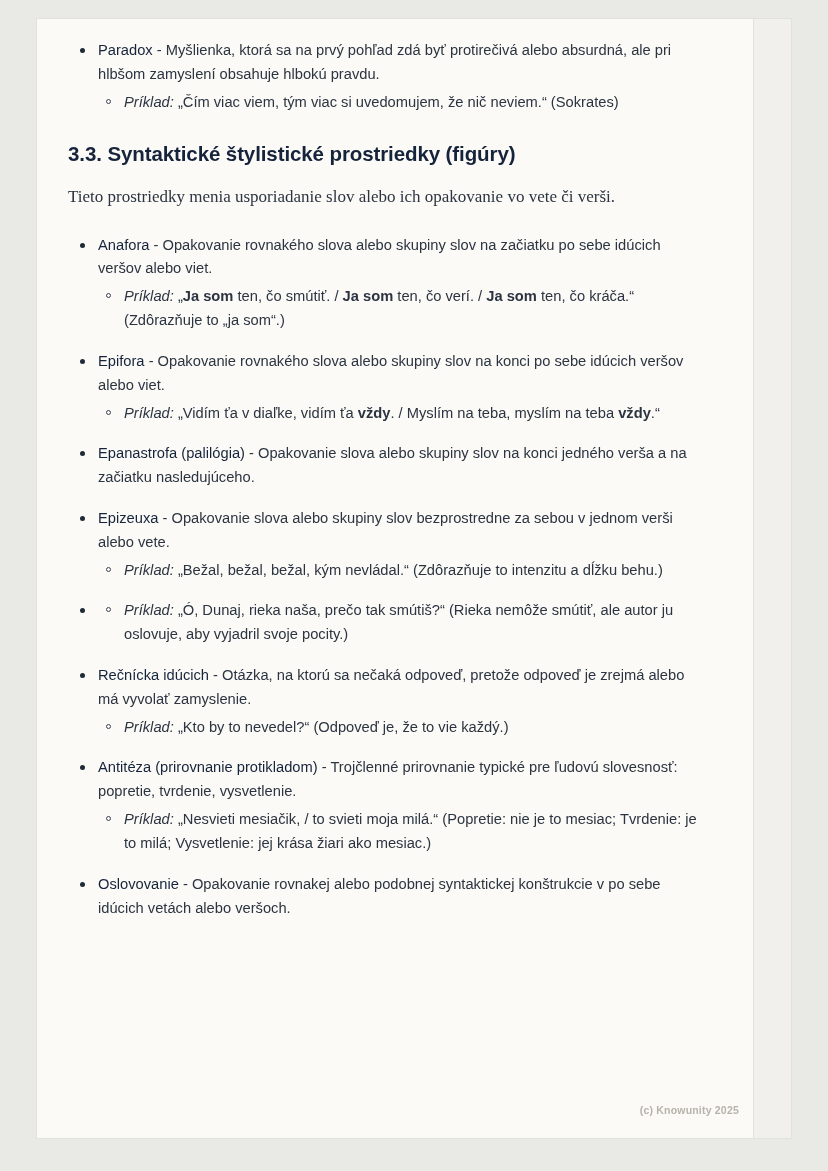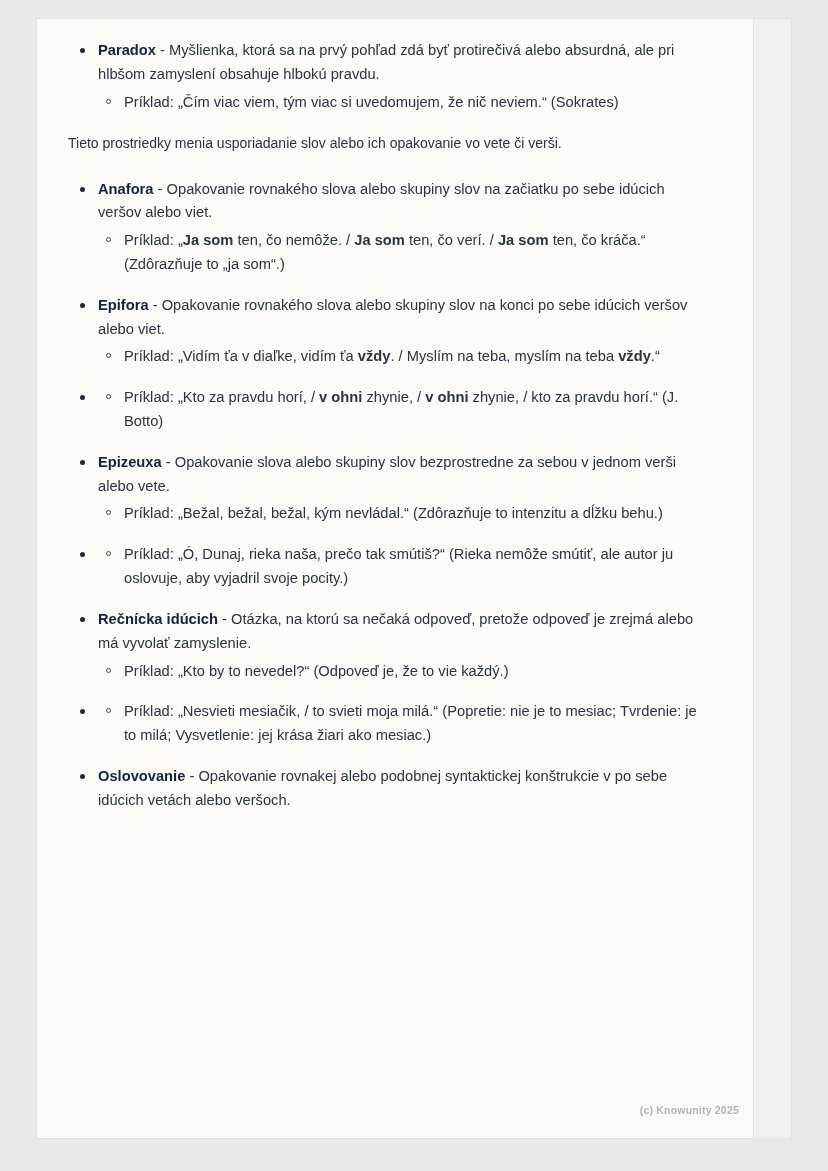--- a/index.html
+++ b/index.html
@@ -53,21 +53,21 @@
     content: "";
     position: absolute;
     left: 12px;
     top: 9px;
     width: 5px;
     height: 5px;
     border-radius: 50%;
     background: #1f2a37;
   }
   .term {
-    font-weight: bold;
+    font-weight: normal;
     color: #16243b;
   }
   .body-text {
     font-size: 14.7px;
     line-height: 1.62;
     color: #2b3440;
   }
   ul.level2 {
     list-style: none;
     margin: 4px 0 0 0;
@@ -83,36 +83,38 @@
     position: absolute;
     left: 8px;
     top: 8px;
     width: 5px;
     height: 5px;
     border-radius: 50%;
     border: 1.2px solid #3a4450;
     box-sizing: border-box;
   }
   .ex-label {
+    font-style: italic;
     color: #2b3440;
   }
   h2.section-heading {
     font-size: 20.5px;
     font-weight: bold;
     color: #16243b;
     margin: 28px 0 16px 0;
     letter-spacing: -0.1px;
   }
   p.intro {
-    font-size: 14px;
+    font-size: 17px;
     line-height: 1.72;
     color: #2b3440;
     text-align: justify;
     margin: 0 0 22px 0;
     padding-right: 8px;
+    font-family: Liberation Serif, serif;
   }
   .watermark {
     position: absolute;
     right: 52px;
     bottom: 22px;
     font-size: 10.5px;
     color: #b6b3ab;
     letter-spacing: 0.2px;
     font-weight: bold;
   }
@@ -132,46 +134,43 @@
         <ul class="level2">
           <li>
             <div class="body-text">
               <span class="ex-label">Príklad:</span><span> „Čím viac viem, tým viac si uvedomujem, že nič neviem.“ (Sokrates)</span>
             </div>
           </li>
         </ul>
       </li>
     </ul>
 
+    <h2 class="section-heading">3.3. Syntaktické štylistické prostriedky (figúry)</h2>
 
     <p class="intro">Tieto prostriedky menia usporiadanie slov alebo ich opakovanie vo vete či verši.</p>
 
     <ul class="level1" id="figures-list">
         <li>
           <div class="body-text"><span class="term">Anafora</span><span> - </span><span>Opakovanie rovnakého slova alebo skupiny slov na začiatku po sebe idúcich veršov alebo viet.</span></div>
           <ul class="level2">
             <li>
-              <div class="body-text"><span class="ex-label">Príklad:</span><span> „</span><span class="nb">Ja som</span><span> ten, čo nemôže. / </span><span class="nb">Ja som</span><span> ten, čo verí. / </span><span class="nb">Ja som</span><span> ten, čo kráča.“ (Zdôrazňuje to „ja som“.)</span></div>
+              <div class="body-text"><span class="ex-label">Príklad:</span><span> „</span><span class="nb">Ja som</span><span> ten, čo smútiť. / </span><span class="nb">Ja som</span><span> ten, čo verí. / </span><span class="nb">Ja som</span><span> ten, čo kráča.“ (Zdôrazňuje to „ja som“.)</span></div>
             </li>
           </ul>
         </li>
         <li>
           <div class="body-text"><span class="term">Epifora</span><span> - </span><span>Opakovanie rovnakého slova alebo skupiny slov na konci po sebe idúcich veršov alebo viet.</span></div>
           <ul class="level2">
             <li>
               <div class="body-text"><span class="ex-label">Príklad:</span><span> „Vidím ťa v diaľke, vidím ťa </span><span class="nb">vždy</span><span>. / Myslím na teba, myslím na teba </span><span class="nb">vždy</span><span>.“</span></div>
             </li>
           </ul>
         </li>
         <li>
-          <ul class="level2">
-            <li>
-              <div class="body-text"><span class="ex-label">Príklad:</span><span> „Kto za pravdu horí, / </span><span class="nb">v ohni</span><span> zhynie, / </span><span class="nb">v ohni</span><span> zhynie, / kto za pravdu horí.“ (J. Botto)</span></div>
-            </li>
-          </ul>
+          <div class="body-text"><span class="term">Epanastrofa (palilógia)</span><span> - </span><span>Opakovanie slova alebo skupiny slov na konci jedného verša a na začiatku nasledujúceho.</span></div>
         </li>
         <li>
           <div class="body-text"><span class="term">Epizeuxa</span><span> - </span><span>Opakovanie slova alebo skupiny slov bezprostredne za sebou v jednom verši alebo vete.</span></div>
           <ul class="level2">
             <li>
               <div class="body-text"><span class="ex-label">Príklad:</span><span> „Bežal, bežal, bežal, kým nevládal.“ (Zdôrazňuje to intenzitu a dĺžku behu.)</span></div>
             </li>
           </ul>
         </li>
         <li>
@@ -183,20 +182,21 @@
         </li>
         <li>
           <div class="body-text"><span class="term">Rečnícka idúcich</span><span> - </span><span>Otázka, na ktorú sa nečaká odpoveď, pretože odpoveď je zrejmá alebo má vyvolať zamyslenie.</span></div>
           <ul class="level2">
             <li>
               <div class="body-text"><span class="ex-label">Príklad:</span><span> „Kto by to nevedel?“ (Odpoveď je, že to vie každý.)</span></div>
             </li>
           </ul>
         </li>
         <li>
+          <div class="body-text"><span class="term">Antitéza (prirovnanie protikladom)</span><span> - </span><span>Trojčlenné prirovnanie typické pre ľudovú slovesnosť: popretie, tvrdenie, vysvetlenie.</span></div>
           <ul class="level2">
             <li>
               <div class="body-text"><span class="ex-label">Príklad:</span><span> „Nesvieti mesiačik, / to svieti moja milá.“ (Popretie: nie je to mesiac; Tvrdenie: je to milá; Vysvetlenie: jej krása žiari ako mesiac.)</span></div>
             </li>
           </ul>
         </li>
         <li>
           <div class="body-text"><span class="term">Oslovovanie</span><span> - </span><span>Opakovanie rovnakej alebo podobnej syntaktickej konštrukcie v po sebe idúcich vetách alebo veršoch.</span></div>
         </li>
       </ul>

